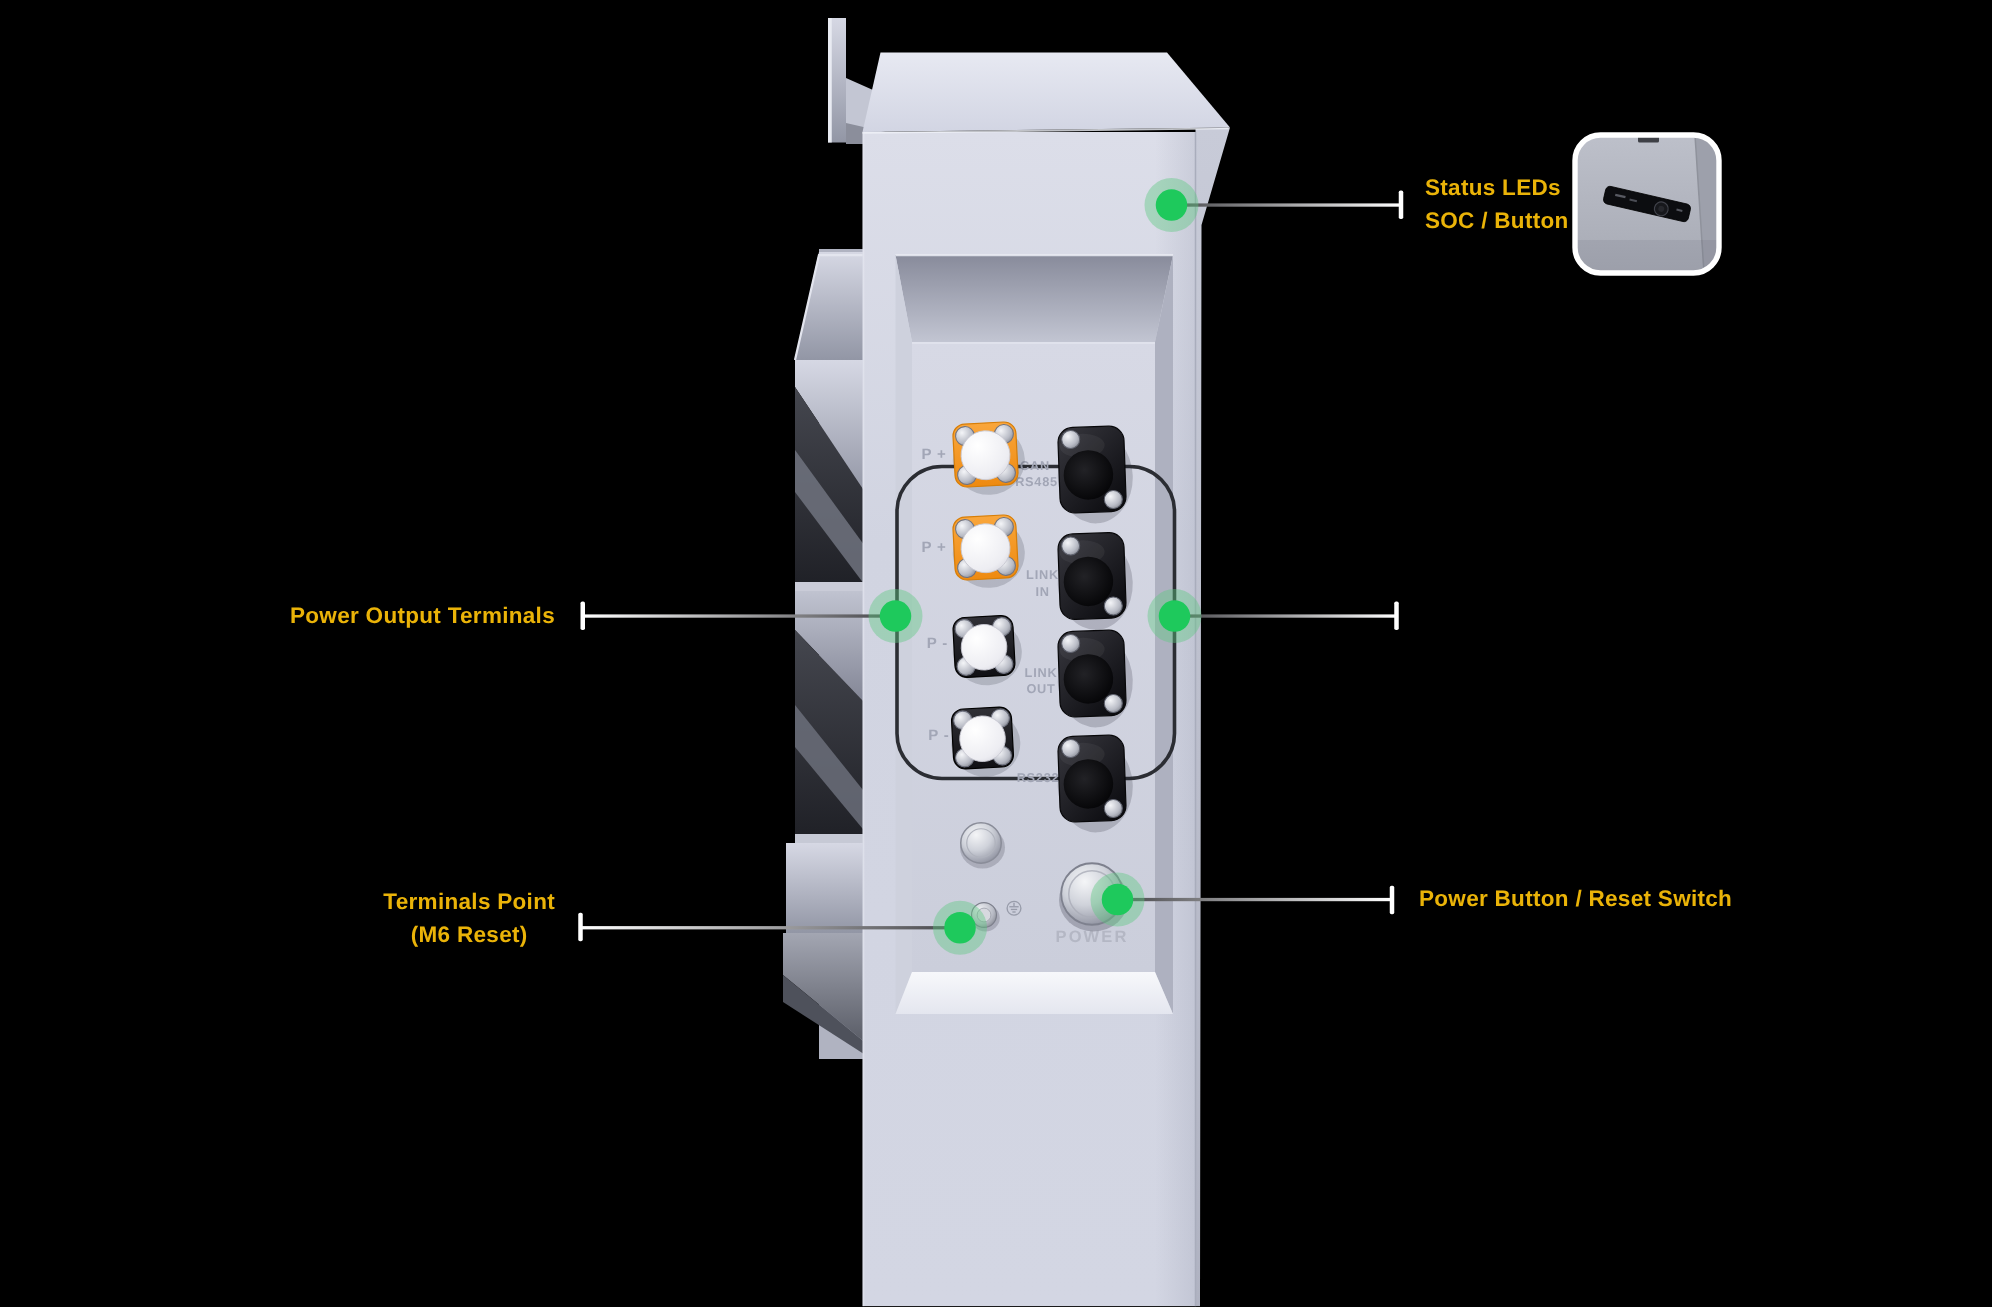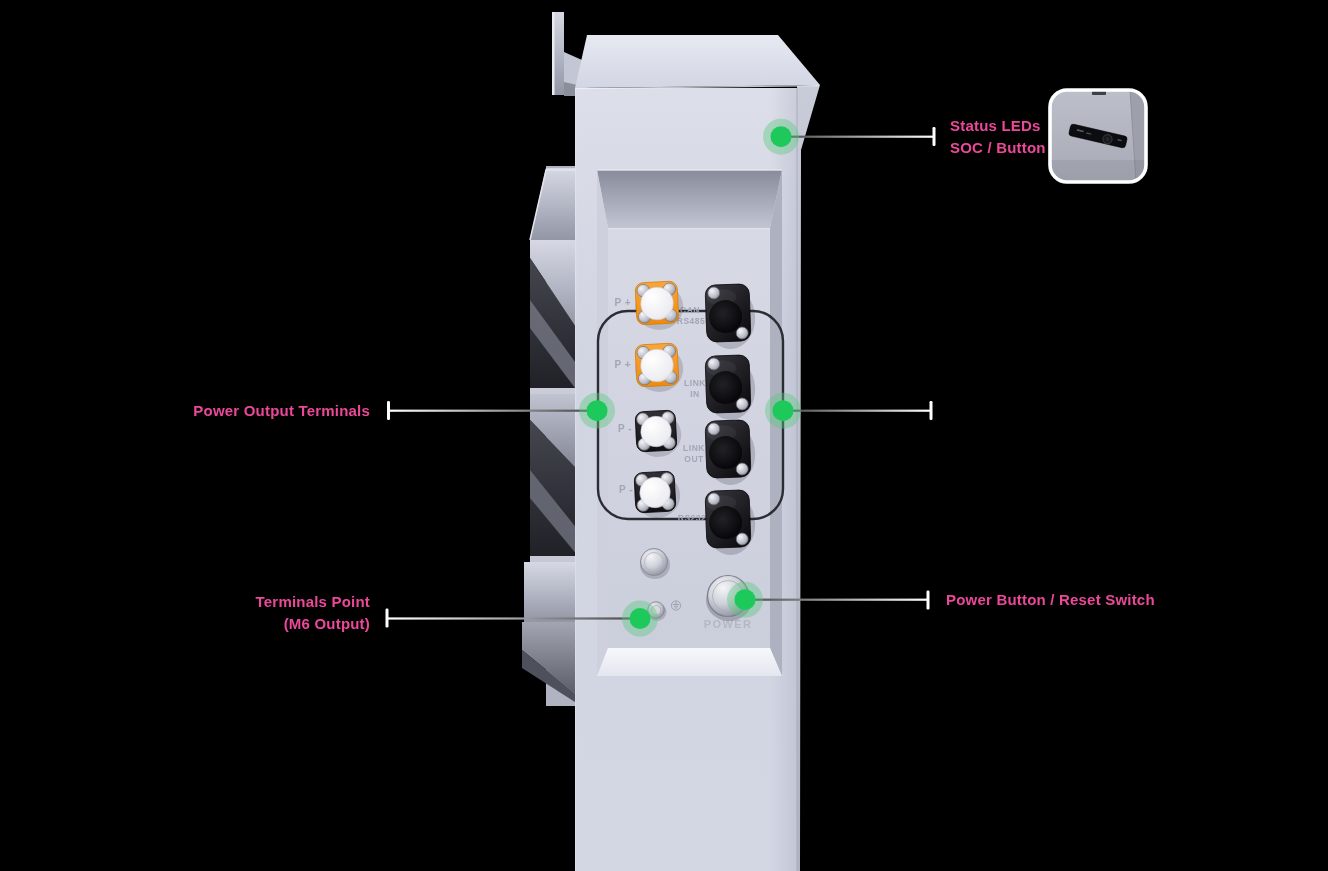--- a/index.html
+++ b/index.html
@@ -1,21 +1,21 @@
 <!DOCTYPE html>
 <html><head>
 <meta charset="utf-8">
 <style>
   html,body{margin:0;padding:0;background:#000;}
   .stage{position:relative;width:1328px;height:871px;background:#000;overflow:hidden;
          font-family:"Liberation Sans",sans-serif;}
   .stage svg{position:absolute;left:0;top:0;}
-  .lbl{position:absolute;color:#ec4899;font:700 15px/22px "Liberation Sans",sans-serif;
+  .lbl{position:absolute;color:#eab308;font:700 15px/22px "Liberation Sans",sans-serif;
        letter-spacing:.2px;white-space:nowrap;}
-  .lbl.ra{text-align:right;}
+  .lbl.ra{text-align:center;}
   .eng{font-family:"Liberation Sans",sans-serif;font-weight:700;}
 </style>
 </head>
 <body>
 
 <div class="stage">
 
 <svg width="1328" height="871" viewBox="0 0 1328 871">
   <defs>
     <linearGradient id="gTop" x1="0" y1="0" x2="0" y2="1">
@@ -324,20 +324,20 @@
 
 <div class="lbl ra" style="right:958px;top:400px">
   <div>Power Output Terminals</div>
 </div>
 
 <div class="lbl" style="left:950px;top:392px">
 </div>
 
 <div class="lbl ra" style="right:958px;top:591px">
   <div>Terminals Point</div>
-  <div>(M6 Output)</div>
+  <div>(M6 Reset)</div>
 </div>
 
 <div class="lbl" style="left:946px;top:589px">
   <div>Power Button / Reset Switch</div>
 </div>
 
 </div>
 
 </body></html>

